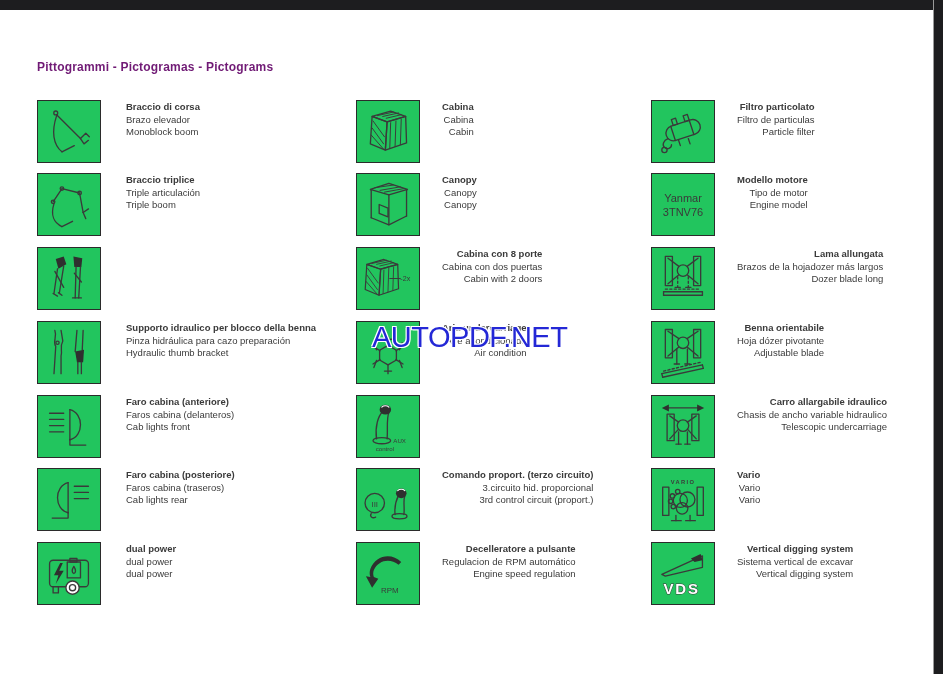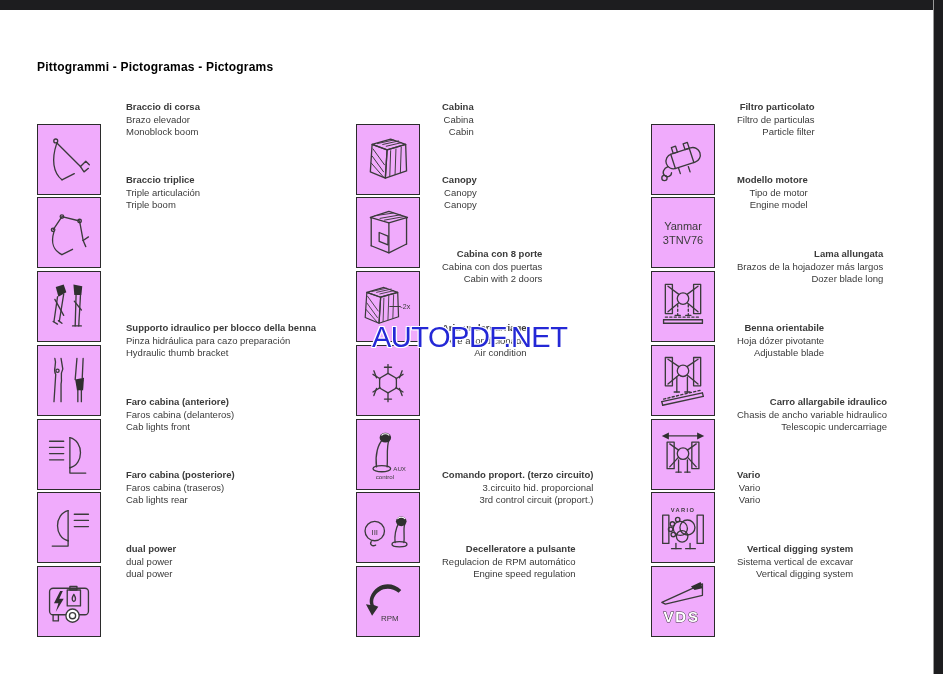--- a/index.html
+++ b/index.html
@@ -1,23 +1,23 @@
 <!DOCTYPE html>
 <html><head>
 <meta charset="utf-8">
 <style>
   html,body{margin:0;padding:0;}
   body{width:943px;height:674px;background:#fff;position:relative;overflow:hidden;
        font-family:"Liberation Sans",sans-serif;color:#3a3a3a;}
   .bar-top{position:absolute;left:0;top:0;width:943px;height:10px;background:#1d1d1f;}
   .bar-right{position:absolute;top:0;left:933px;width:10px;height:674px;background:#1d1d1f;border-left:1px solid #9a9a9a;box-sizing:border-box;}
-  .page-title{position:absolute;left:37px;top:60px;font-size:12px;font-weight:bold;color:#000000;letter-spacing:0.2px;}
+  .page-title{position:absolute;left:37px;top:60px;font-size:12px;font-weight:bold;color:#701a75;letter-spacing:0.2px;}
   .item{position:absolute;width:300px;height:70px;}
-  .icon-box{position:absolute;left:0;top:0;width:64px;height:71px;border:1.6px solid #2b2b2b;box-sizing:border-box;background:#f0abfc;
-            display:flex;align-items:center;justify-content:center;margin-top:24px;}
+  .icon-box{position:absolute;left:0;top:0;width:64px;height:63px;border:1.6px solid #2b2b2b;box-sizing:border-box;background:#22c55e;
+            display:flex;align-items:center;justify-content:center;}
   .txt{position:absolute;top:1px;font-size:9.5px;line-height:12.5px;white-space:nowrap;color:#3a3a3a;margin-left:8px;}
   .txt .l1{font-weight:bold;}
   .txt.o81{left:81px;} .txt.o78{left:78px;text-align:right;}
   .wm{position:absolute;left:372px;top:321px;font-size:29px;font-weight:normal;color:#2428d6;letter-spacing:-0.5px;z-index:5;
       text-shadow:-1px -1px 0 #fff,1px -1px 0 #fff,-1px 1px 0 #fff,1px 1px 0 #fff;}
   svg .st{stroke:#3a3a3a;fill:none;stroke-width:1.5;stroke-linecap:round;stroke-linejoin:round;}
   svg .thin{stroke-width:1.1;}
   svg .fl{fill:#2f2f2f;stroke:none;}
   svg .wht{stroke:#fff;fill:none;stroke-width:1.2;stroke-linecap:round;}
   svg .dsh{stroke-dasharray:2.5,2.5;}

